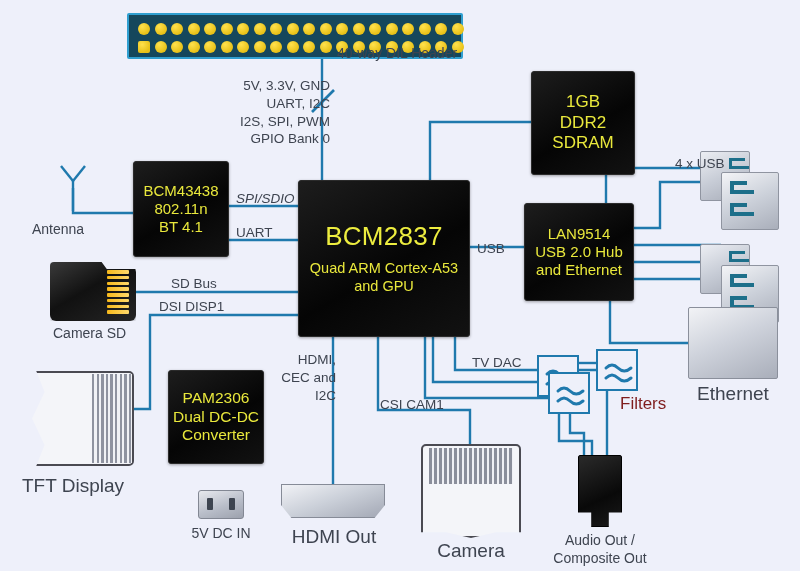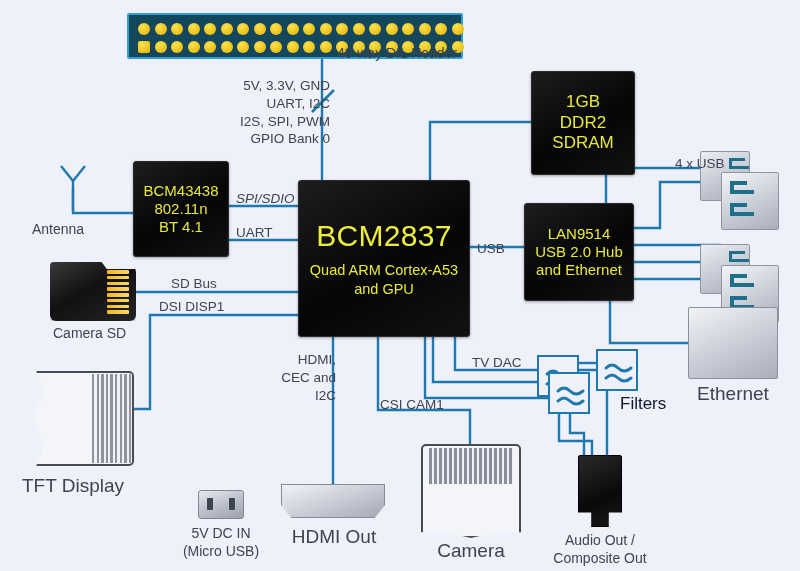--- a/index.html
+++ b/index.html
@@ -26,21 +26,21 @@
     align-items:center;justify-content:center;
     text-align:center;
     box-shadow:0 1px 3px rgba(0,0,0,.35);
     line-height:1.22;
   }
   .chip .l1{white-space:nowrap;}
   .chip .l2{white-space:nowrap;}
   .chip .l3{white-space:nowrap;}
 
   #soc{left:298px;top:180px;width:172px;height:157px;}
-  #soc .big{font-size:30px;letter-spacing:.3px;color:#eded3f;margin-bottom:6px;}
+  #soc .big{font-size:26px;letter-spacing:.3px;color:#eded3f;margin-bottom:6px;}
   #soc .sub{font-size:14.5px;color:#e9e83c;line-height:1.3;}
 
   #wifi{left:133px;top:161px;width:96px;height:96px;font-size:15px;}
   #sdram{left:531px;top:71px;width:104px;height:104px;font-size:17px;}
   #lan{left:524px;top:203px;width:110px;height:98px;font-size:15px;}
   #pam{left:168px;top:370px;width:96px;height:94px;font-size:15.5px;}
 
   
   #header40{
     left:127px;top:13px;width:336px;height:46px;
@@ -146,21 +146,21 @@
   
   #antenna{left:52px;top:165px;width:42px;height:46px;}
 
   
   .lbl{position:absolute;color:#3e4450;white-space:pre;line-height:1.32;}
   .lbl.c{text-align:center;}
   .lbl.r{text-align:right;}
   .sig{font-size:13.5px;color:#3e4450;}
   .cap{font-size:14px;color:#3e4450;}
   .capbig{font-size:19px;color:#3e4450;}
-  .capmid{font-size:17px;color:#0f172a;text-align:center;}
+  .capmid{font-size:17px;color:#7f1d1d;text-align:center;}
 </style>
 </head>
 <body>
 
 <div id="stage">
 
   <svg id="wires" viewBox="0 0 800 571" xmlns="http://www.w3.org/2000/svg">
     <g fill="none" stroke="#1f79ad" stroke-width="2.4" stroke-linecap="butt">
 
       <path d="M322 59 L322 180"></path>
@@ -362,20 +362,25 @@
     <div class="l2">DDR2</div>
     <div class="l3">SDRAM</div>
   </div>
 
   <div class="node chip" id="lan">
     <div class="l1">LAN9514</div>
     <div class="l2">USB 2.0 Hub</div>
     <div class="l3">and Ethernet</div>
   </div>
 
+  <div class="node chip" id="pam">
+    <div class="l1">PAM2306</div>
+    <div class="l2">Dual DC-DC</div>
+    <div class="l3">Converter</div>
+  </div>
 
   <div class="node" id="antenna">
     <svg width="42" height="46" viewBox="0 0 42 46" xmlns="http://www.w3.org/2000/svg">
       <g fill="none" stroke="#1f79ad" stroke-width="2.4">
         <path d="M21 46 L21 16"></path>
         <path d="M21 16 L9 1"></path>
         <path d="M21 16 L33 1"></path>
       </g>
     </svg>
   </div>
@@ -401,21 +406,20 @@
     <div class="ribbon"></div>
   </div>
   <div class="lbl capbig" style="left:22px;top:473px;">TFT Display</div>
 
   <div class="node" id="usbpwr">
     <div class="shape"></div>
     <div class="slot" style="left:9px;"></div>
     <div class="slot" style="left:31px;"></div>
   </div>
   <div class="lbl cap c" style="left:171px;top:524px;width:100px;">5V DC IN</div>
-  <div class="lbl cap c" style="left:171px;top:542px;width:100px;">(Micro USB)</div>
 
   <div class="node" id="hdmi">
     <div class="shape"></div>
   </div>
   <div class="lbl capbig c" style="left:268px;top:524px;width:132px;">HDMI Out</div>
 
   <div class="node" id="camera">
     <div class="shape"></div>
     <div class="ribbon"></div>
   </div>

